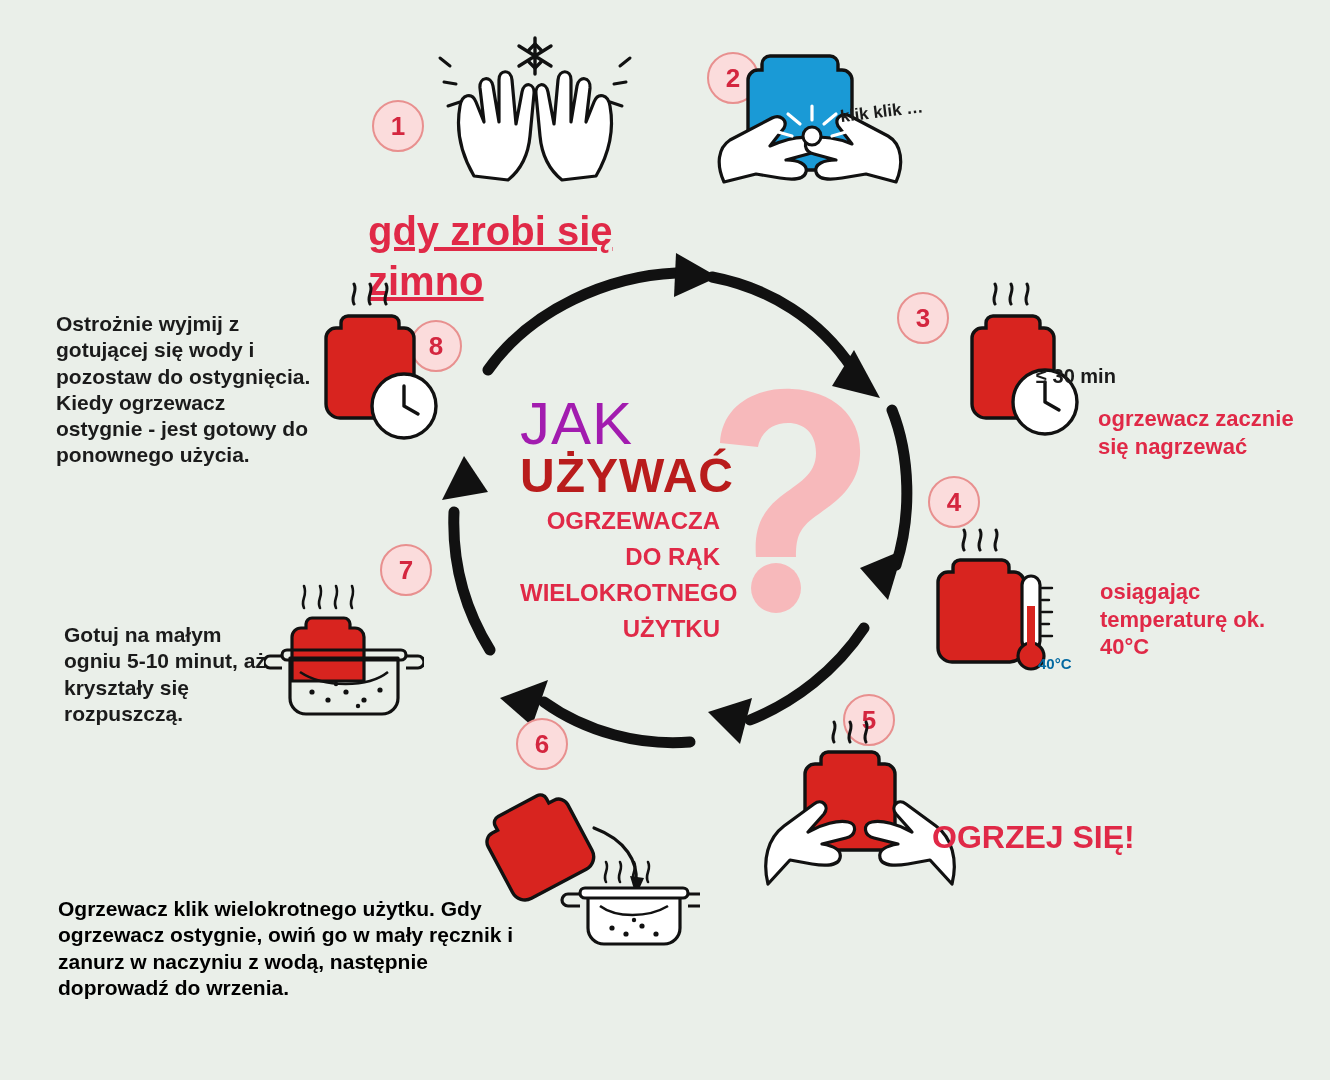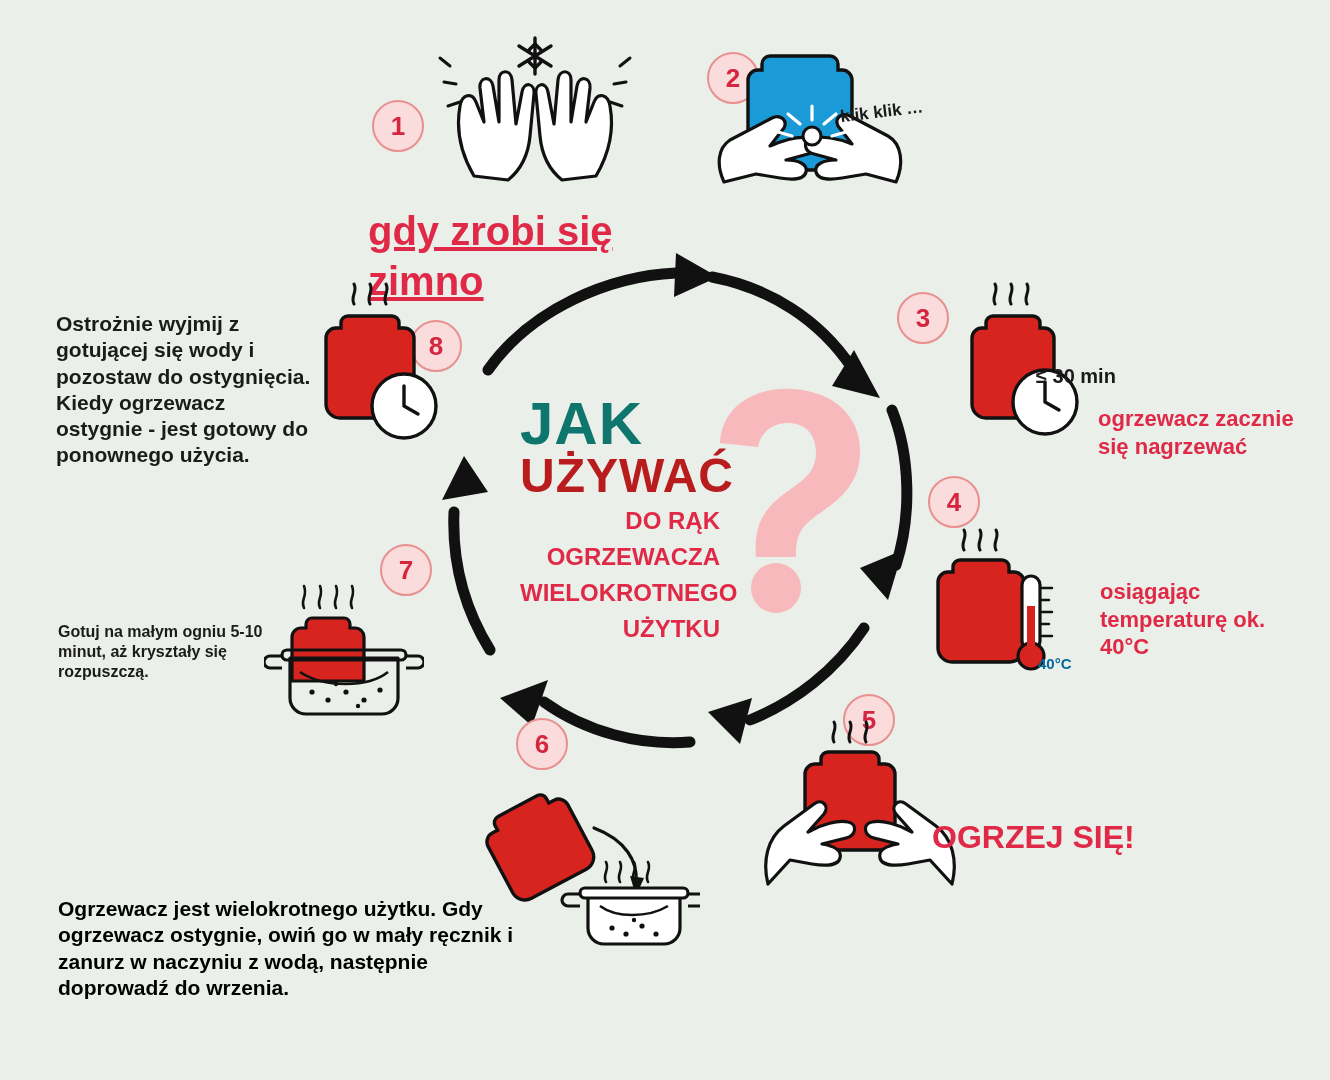--- a/index.html
+++ b/index.html
@@ -43,35 +43,35 @@
   }
   .txt.red { color: #e02947; }
   .txt.dark { color: #1b1b1b; }
 
   .t-cold      { font-size: 40px; left: 368px; top: 206px; width: 340px; text-decoration: underline; }
   .t-bend      { font-size: 22px; left: 898px; top: 178px; width: 230px; }
   .t-heatstart { font-size: 22px; left: 1098px; top: 405px; width: 210px; }
   .t-temp      { font-size: 22px; left: 1100px; top: 578px; width: 200px; }
   .t-warm      { font-size: 32px; left: 932px; top: 817px; width: 260px; }
   .t-reuse     { font-size: 21px; left: 58px; top: 896px; width: 470px; }
-  .t-boil      { font-size: 16px; left: 58px; top: 622px; width: 220px; }
+  .t-boil      { font-size: 21px; left: 64px; top: 622px; width: 220px; }
   .t-remove    { font-size: 21px; left: 56px; top: 278px; width: 260px; margin-top: 33px; }
   .t-klik      { font-size: 17px; left: 840px; top: 100px; width: 120px;
                  color:#1b1b1b; font-weight:bold; transform: rotate(-7deg); }
   .t-30min     { font-size: 20px; left: 1036px; top: 365px; color:#1b1b1b; font-weight:bold;}
   .t-40c       { font-size: 15px; left: 1038px; top: 655px; color:#0369a1; font-weight:bold;}
 
   
   .center-title {
     left: 520px; top: 395px;
     width: 340px;
     text-align: left;
   }
   .ct-jak {
-    font-size: 60px; font-weight: bold; color: #0f766e;
+    font-size: 60px; font-weight: normal; color: #a21caf;
     letter-spacing: 1px; line-height: 0.95;
   }
   .ct-uzywac {
     font-size: 48px; font-weight: bold; color: #b91c1c;
     letter-spacing: 1px; line-height: 1.0;
   }
   .ct-red {
     font-size: 24px; font-weight: bold; color: #e02947;
     line-height: 1.25; text-align: right; width: 200px;
     margin-top: 6px;
@@ -103,22 +103,22 @@
       <polygon points="463,300 448,350 420,318"></polygon>
       <polygon points="312,448 300,494 268,462"></polygon>
       <polygon points="108,430 60,448 92,476"></polygon>
       <polygon points="2,250 24,206 48,242"></polygon>
     </g>
   </svg>
 
   <div class="abs center-title">
     <div class="ct-jak">JAK</div>
     <div class="ct-uzywac">UŻYWAĆ</div>
+    <div class="ct-red">OGRZEWACZA</div>
     <div class="ct-red">DO RĄK</div>
-    <div class="ct-red">OGRZEWACZA</div>
     <div class="ct-red">WIELOKROTNEGO</div>
     <div class="ct-red">UŻYTKU</div>
   </div>
 
   <svg class="abs" style="left:700px; top:385px;" width="180" height="230" viewBox="0 0 180 230">
     <path d="M20,58 C22,20 56,2 92,4 C134,6 162,32 160,70 C158,106 130,120 112,134
              C98,145 96,155 96,172 L56,172 C54,146 60,128 80,112 C98,98 116,90 116,68
              C116,48 104,38 88,38 C70,38 60,50 58,62 Z" fill="#f7b9bb"></path>
     <circle cx="76" cy="203" r="25" fill="#f7b9bb"></circle>
   </svg>
@@ -247,21 +247,21 @@
     <path d="M130,136 C146,148 178,148 198,136" fill="none" stroke="#111" stroke-width="2.6"></path>
     <g fill="#111">
       <circle cx="142" cy="158" r="2.6"></circle>
         <circle cx="156" cy="164" r="2.6"></circle>
       <circle cx="172" cy="156" r="2.6"></circle>
         <circle cx="186" cy="164" r="2.6"></circle>
       <circle cx="164" cy="150" r="2.2"></circle>
     </g>
   </svg>
   <div class="abs txt t-reuse">
-    <span class="red">Ogrzewacz jest wielokrotnego użytku.</span>
+    <span class="red">Ogrzewacz klik wielokrotnego użytku.</span>
     <span class="dark">Gdy ogrzewacz ostygnie, owiń go w mały ręcznik i  zanurz w naczyniu z wodą, następnie doprowadź do wrzenia.</span>
   </div>
 
   <div class="abs badge" style="left:380px; top:544px;">7</div>
   <svg class="abs" style="left:264px; top:572px;" width="160" height="160" viewBox="0 0 160 160">
     <g stroke="#111" stroke-width="2.6" fill="none" stroke-linecap="round">
       <path d="M40,36 C36,28 44,24 40,14 M56,36 C52,28 60,24 56,14
                M72,36 C68,28 76,24 72,14 M88,36 C84,28 92,24 88,14"></path>
     </g>
 

